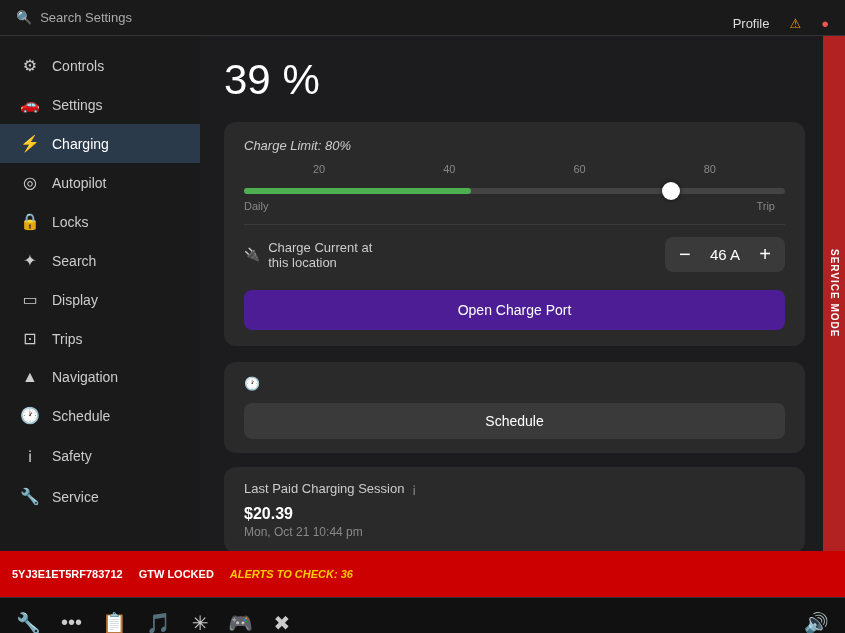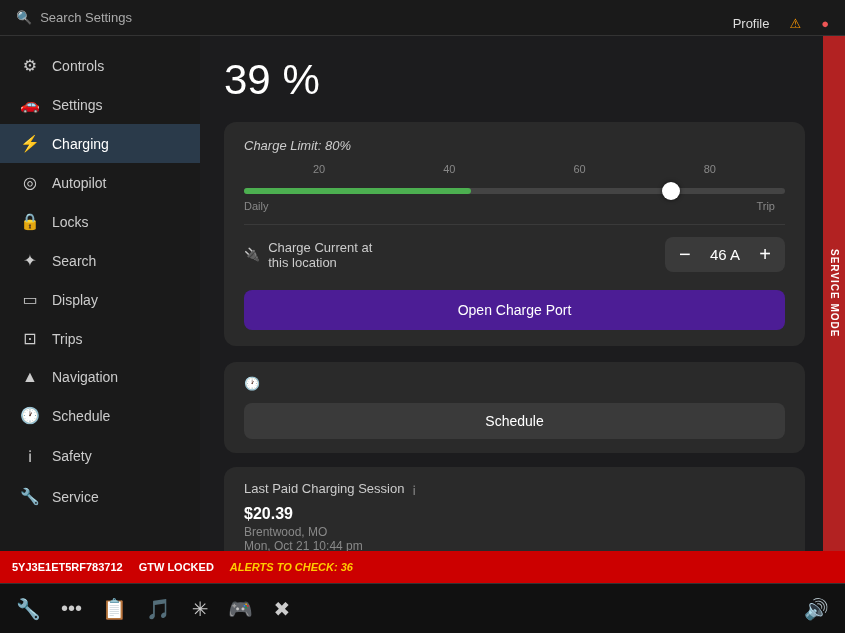--- a/index.html
+++ b/index.html
@@ -271,21 +271,21 @@
       writing-mode: vertical-rl;
       text-orientation: mixed;
       font-size: 10px;
       font-weight: bold;
       color: #fff;
       letter-spacing: 1px;
     }
 
     
     .status-bar {
-      height: 32px;
+      height: 46px;
       background: #cc0000;
       display: flex;
       align-items: center;
       padding: 0 12px;
       font-size: 11px;
       font-weight: bold;
       color: #fff;
       gap: 16px;
     }
     .status-alerts {
@@ -422,21 +422,20 @@
       </div>
       <button class="schedule-btn">Schedule</button>
     </div>
 
     <div class="last-paid-section">
       <div class="last-paid-header">
         <span>Last Paid Charging Session</span>
         <span style="color:#888;">ℹ</span>
       </div>
       <div class="last-paid-amount">$20.39</div>
-      <div class="last-paid-detail">Brentwood, MO</div>
       <div class="last-paid-detail">Mon, Oct 21 10:44 pm</div>
     </div>
 
   </main>
 </div>
 
 <div class="service-mode">SERVICE MODE</div>
 
 <div class="status-bar">
   <span>5YJ3E1ET5RF783712</span>

